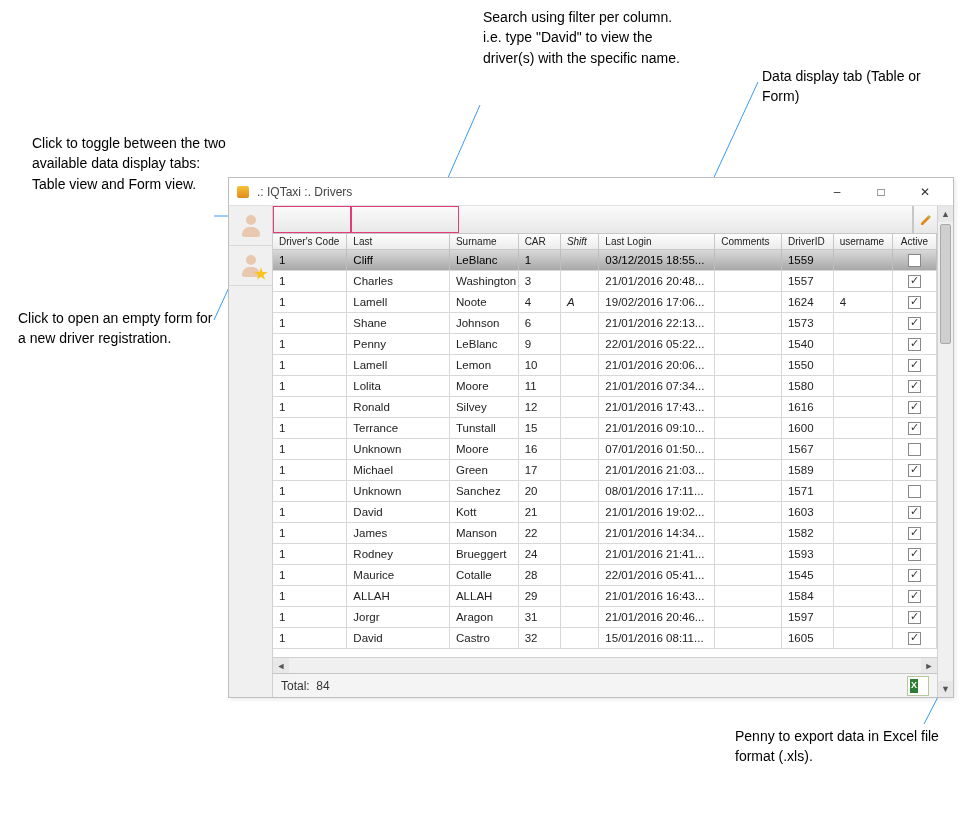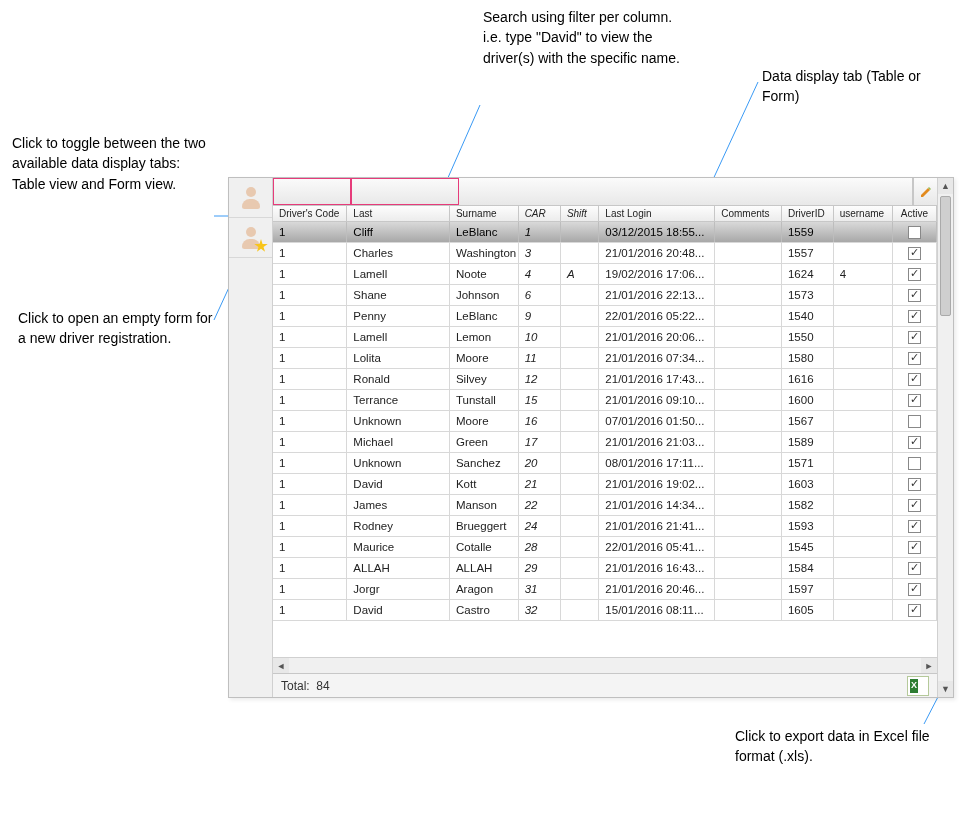--- a/index.html
+++ b/index.html
@@ -263,63 +263,71 @@
   .excelbtn::after{
     content:"X";
     color:#fff; font-size:9px; font-weight:bold;
     position:absolute; left:3px; top:3px;
   }
 
   
   .c-code   { width: 78px; }
   .c-name   { width: 108px; }
   .c-surname{ width: 72px; }
-  .c-car    { width: 44px; font-style: italic; }
+  .c-car    { width: 44px; }
   .c-shift  { width: 40px; font-style: italic; }
   .c-login  { width: 122px; }
   .c-comm   { width: 70px; }
   .c-did    { width: 54px; }
   .c-user   { width: 62px; }
   .c-active { width: 46px; justify-content:center; }
 
   .callout-svg {
     position: absolute;
     left: 0; top: 0;
     width: 975px; height: 822px;
     pointer-events: none;
   }
 </style>
 </head>
 <body>
 
 <div class="callout" style="left:483px; top:7px; width:220px;">Search using filter per column.<br>i.e. type "David" to view the driver(s) with the specific name.</div>
 <div class="callout" style="left:762px; top:42px; width:160px;margin-top:24px;">Data display tab (Table or Form)</div>
-<div class="callout" style="left:12px; top:133px; width:200px;">Click to toggle between the two available data display tabs:  Table view and Form view.</div>
+<div class="callout" style="left:32px; top:133px; width:200px;">Click to toggle between the two available data display tabs:  Table view and Form view.</div>
 <div class="callout" style="left:18px; top:308px; width:200px;">Click to open an empty form for a new driver registration.</div>
-<div class="callout" style="left:735px; top:726px; width:220px;">Click to export data in Excel file format (.xls).</div>
+<div class="callout" style="left:735px; top:726px; width:220px;">Penny to export data in Excel file format (.xls).</div>
 
 <svg class="callout-svg">
 
   <polyline class="callout-line" points="480,105 432,214"></polyline>
   <circle class="callout-dot" cx="432" cy="214" r="3"></circle>
 
   <polyline class="callout-line" points="758,82 608,407"></polyline>
   <circle class="callout-dot" cx="608" cy="407" r="3"></circle>
 
   <polyline class="callout-line" points="214,216 251,216"></polyline>
   <circle class="callout-dot" cx="251" cy="216" r="3"></circle>
 
   <polyline class="callout-line" points="214,320 237,270 251,270"></polyline>
   <circle class="callout-dot" cx="251" cy="270" r="3"></circle>
 
   <polyline class="callout-line" points="924,724 940,693"></polyline>
   <circle class="callout-dot" cx="940" cy="693" r="3"></circle>
 </svg>
 
 <div class="window">
+  <div class="titlebar">
+    <span class="titlebar-icon"></span>
+    <span>.: IQTaxi :. Drivers</span>
+    <span class="titlebar-spacer"></span>
+    <span class="winbtn">–</span>
+    <span class="winbtn">□</span>
+    <span class="winbtn">✕</span>
+  </div>
 
   <div class="contentrow">
     <div class="sidebar">
       <div class="sidebtn">
         <span class="person-icon">
             <span class="head"></span>
             <span class="body"></span>
           </span>
       </div>
       <div class="sidebtn">

